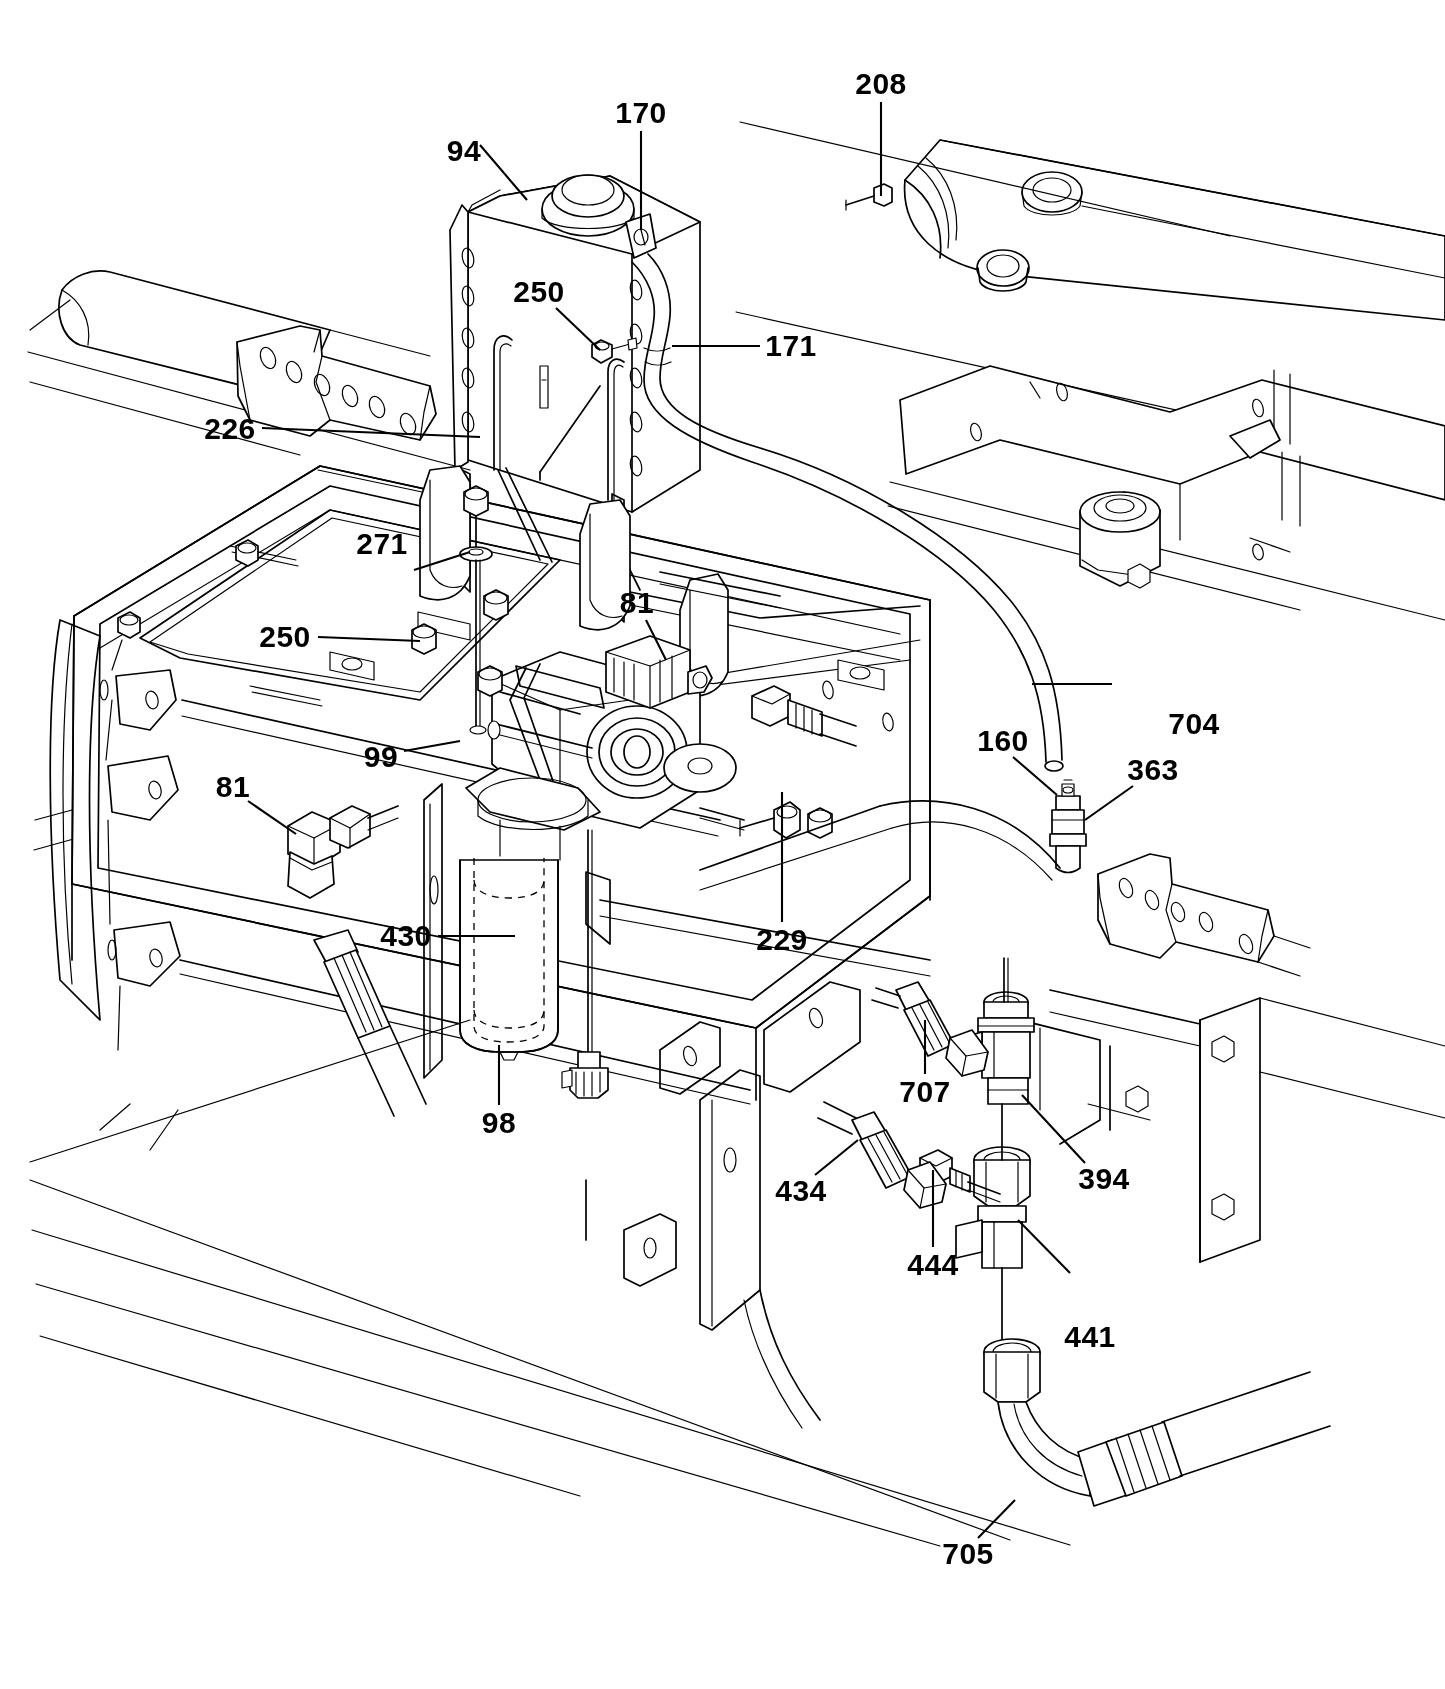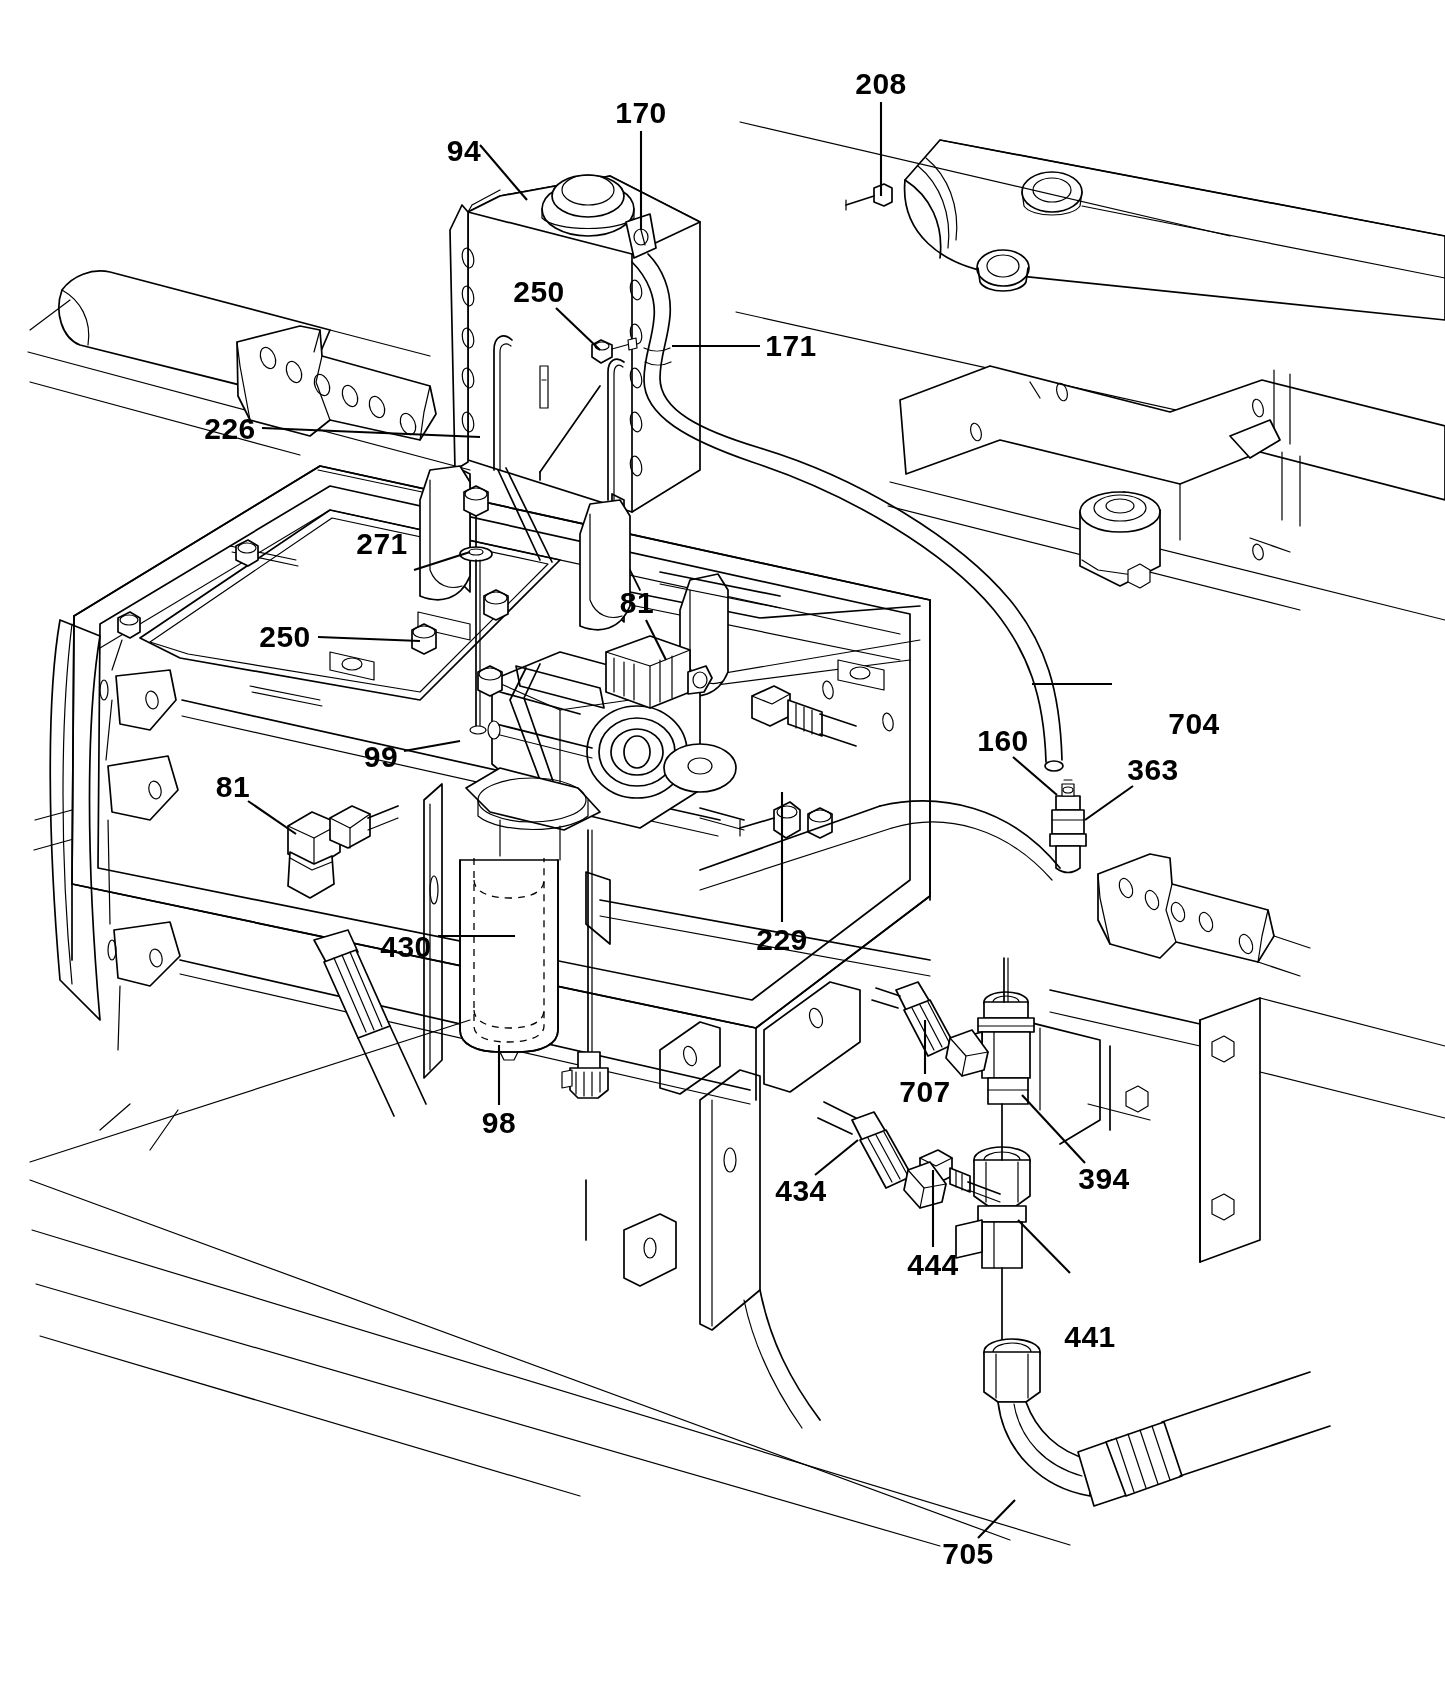--- a/index.html
+++ b/index.html
@@ -614,21 +614,21 @@
       <div class="callout" style="left: 230px; top: 429px;">226</div>
       <div class="callout" style="left: 382px; top: 544px;">271</div>
       <div class="callout" style="left: 637px; top: 603px;">81</div>
       <div class="callout" style="left: 285px; top: 637px;">250</div>
       <div class="callout" style="left: 381px; top: 757px;">99</div>
       <div class="callout" style="left: 1194px; top: 684px; margin-top: 40px;">704</div>
       <div class="callout" style="left: 1003px; top: 741px;">160</div>
       <div class="callout" style="left: 1153px; top: 770px;">363</div>
       <div class="callout" style="left: 233px; top: 787px;">81</div>
       <div class="callout" style="left: 782px; top: 940px;">229</div>
-      <div class="callout" style="left: 406px; top: 936px; margin-top: 11px;">430</div>
+      <div class="callout" style="left: 406px; top: 936px;">430</div>
       <div class="callout" style="left: 925px; top: 1092px;">707</div>
       <div class="callout" style="left: 499px; top: 1123px;">98</div>
       <div class="callout" style="left: 1104px; top: 1179px;">394</div>
       <div class="callout" style="left: 801px; top: 1191px;">434</div>
       <div class="callout" style="left: 933px; top: 1265px;">444</div>
       <div class="callout" style="left: 1090px; top: 1289px; margin-top: 48px;">441</div>
       <div class="callout" style="left: 968px; top: 1554px;">705</div>
     </div>
 
 </div>

